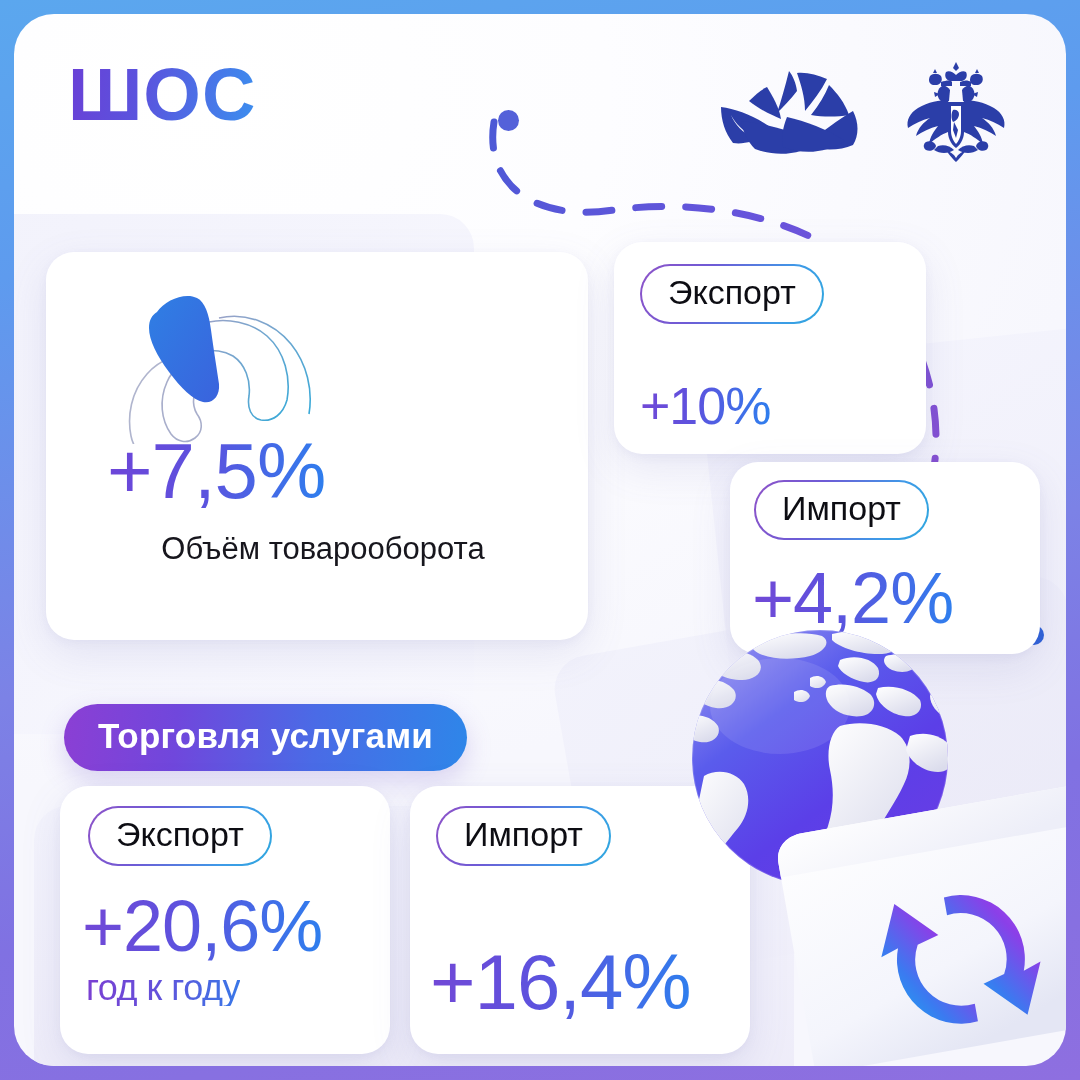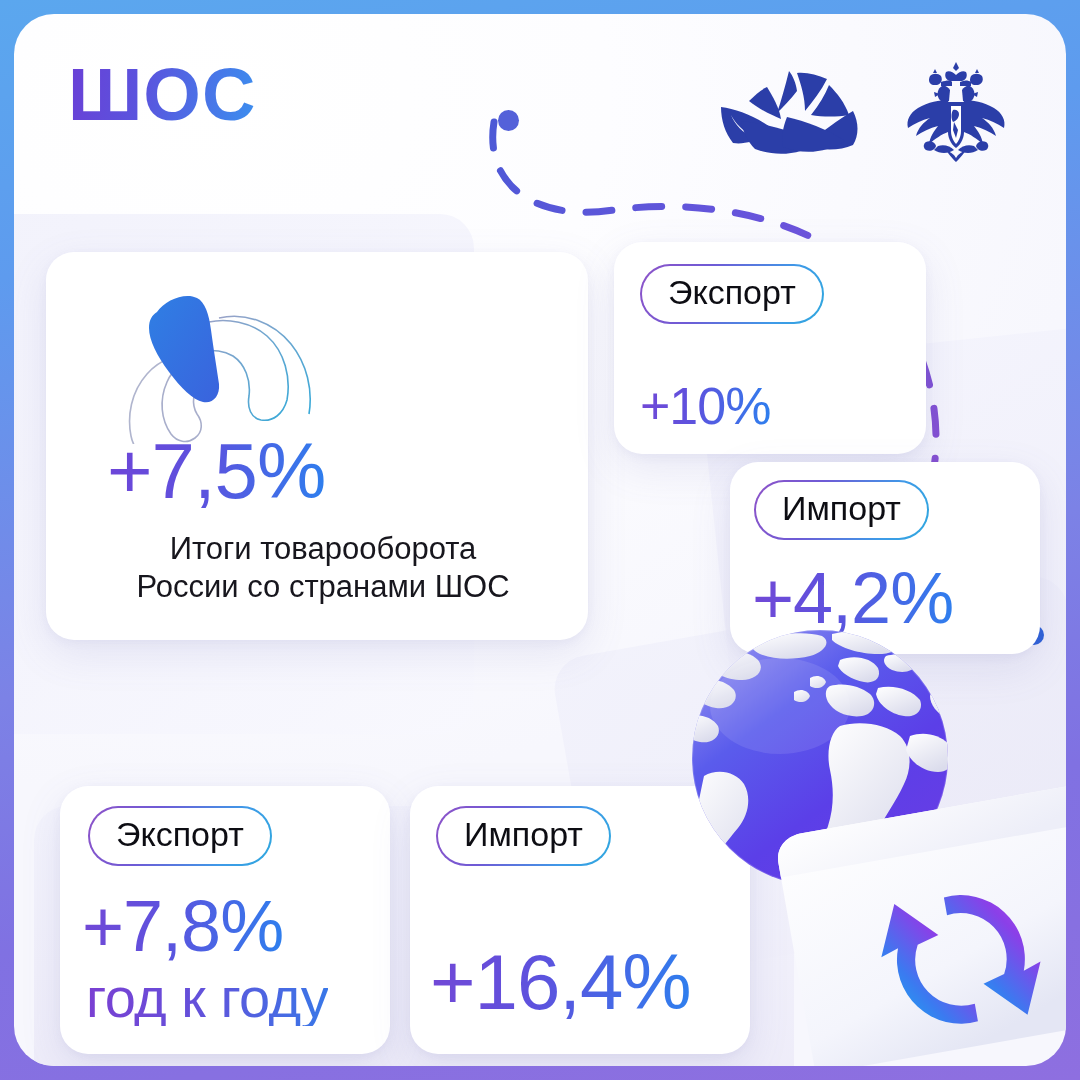--- a/index.html
+++ b/index.html
@@ -160,21 +160,21 @@
   }
 
   
   #card-export-services { left: 46px; top: 772px; width: 330px; height: 268px; }
   #card-import-services { left: 396px; top: 772px; width: 340px; height: 268px; }
 
   #card-export-services .pill { position: absolute; left: 30px; top: 22px; }
   #card-export-services .metric { position: absolute; left: 22px; top: 104px; font-size: 72px; }
   #card-export-services .metric-sub {
     position: absolute; left: 26px; top: 184px;
-    font-size: 56px; line-height: 1; letter-spacing: -.5px;
+    font-size: 36px; line-height: 1; letter-spacing: -.5px;
     background: linear-gradient(95deg, #7B3FD2 0%, #6450DA 45%, #3878E8 100%);
     -webkit-background-clip: text; background-clip: text;
     -webkit-text-fill-color: transparent; color: transparent;
   }
 
   #card-import-services .pill { position: absolute; left: 28px; top: 22px; }
   #card-import-services .metric { position: absolute; left: 20px; top: 132px; font-size: 78px; margin-top: 25px; }
 
   
   #globe-illustration {
@@ -300,39 +300,39 @@
         <path d="M118 44 C144 38, 172 48, 190 70 C206 90, 212 116, 208 140" fill="none" stroke="url(#outlineGrad)" stroke-width="1.6"></path>
 
         <path d="M56 38 C64 26, 84 18, 96 24 C104 28, 108 40, 110 56
                  C113 78, 116 96, 118 110 C119 122, 112 130, 102 128
                  C92 126, 80 114, 68 98 C56 82, 48 66, 48 54
                  C48 46, 51 41, 56 38 Z" fill="url(#sliceGrad)"></path>
       </svg>
 
       <div id="turnover-value">+7,5%</div>
       <div id="turnover-caption">
-        <div>Итоги товарооборота</div>
-        <div>России со странами ШОС</div>
+        <div>Объём товарооборота</div>
       </div>
     </div>
 
     <div class="card" id="card-export-goods">
       <span class="pill">Экспорт</span>
       <div class="metric">+10%</div>
     </div>
 
     <div class="card" id="card-import-goods">
       <span class="pill">Импорт</span>
       <div class="metric">+4,2%</div>
     </div>
 
+    <div id="services-badge">Торговля услугами</div>
 
     <div class="card" id="card-export-services">
       <span class="pill">Экспорт</span>
-      <div class="metric">+7,8%</div>
+      <div class="metric">+20,6%</div>
       <div class="metric-sub">год к году</div>
     </div>
 
     <div class="card" id="card-import-services">
       <span class="pill">Импорт</span>
       <div class="metric">+16,4%</div>
     </div>
 
     <svg id="globe-illustration" viewBox="0 0 400 450">
       <defs>

